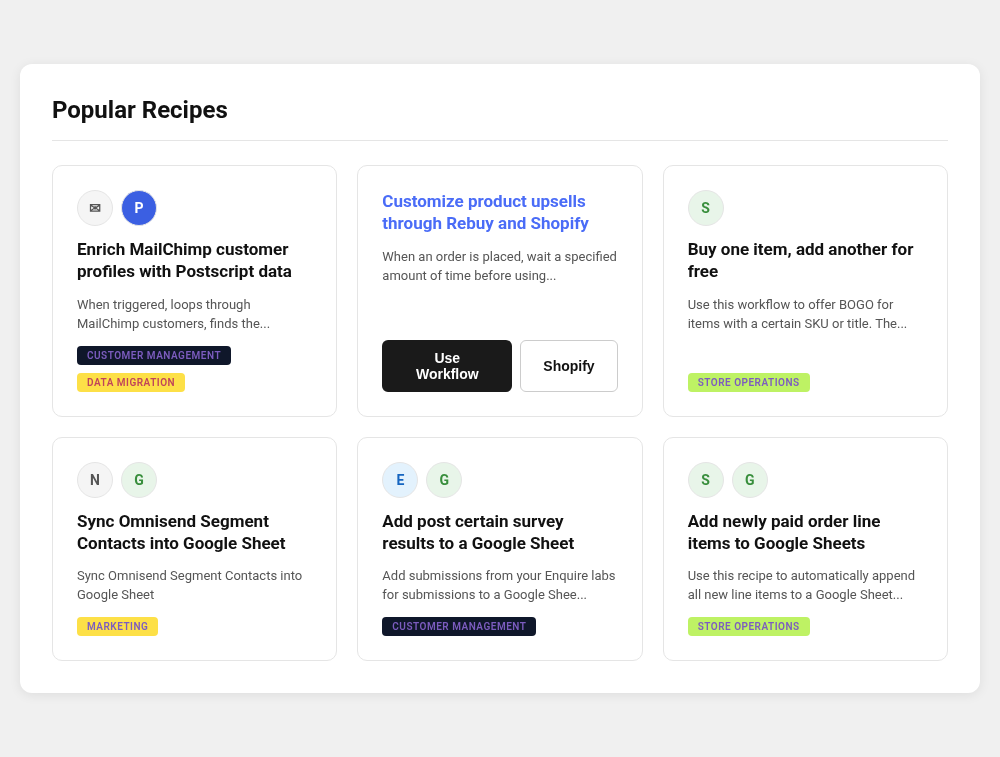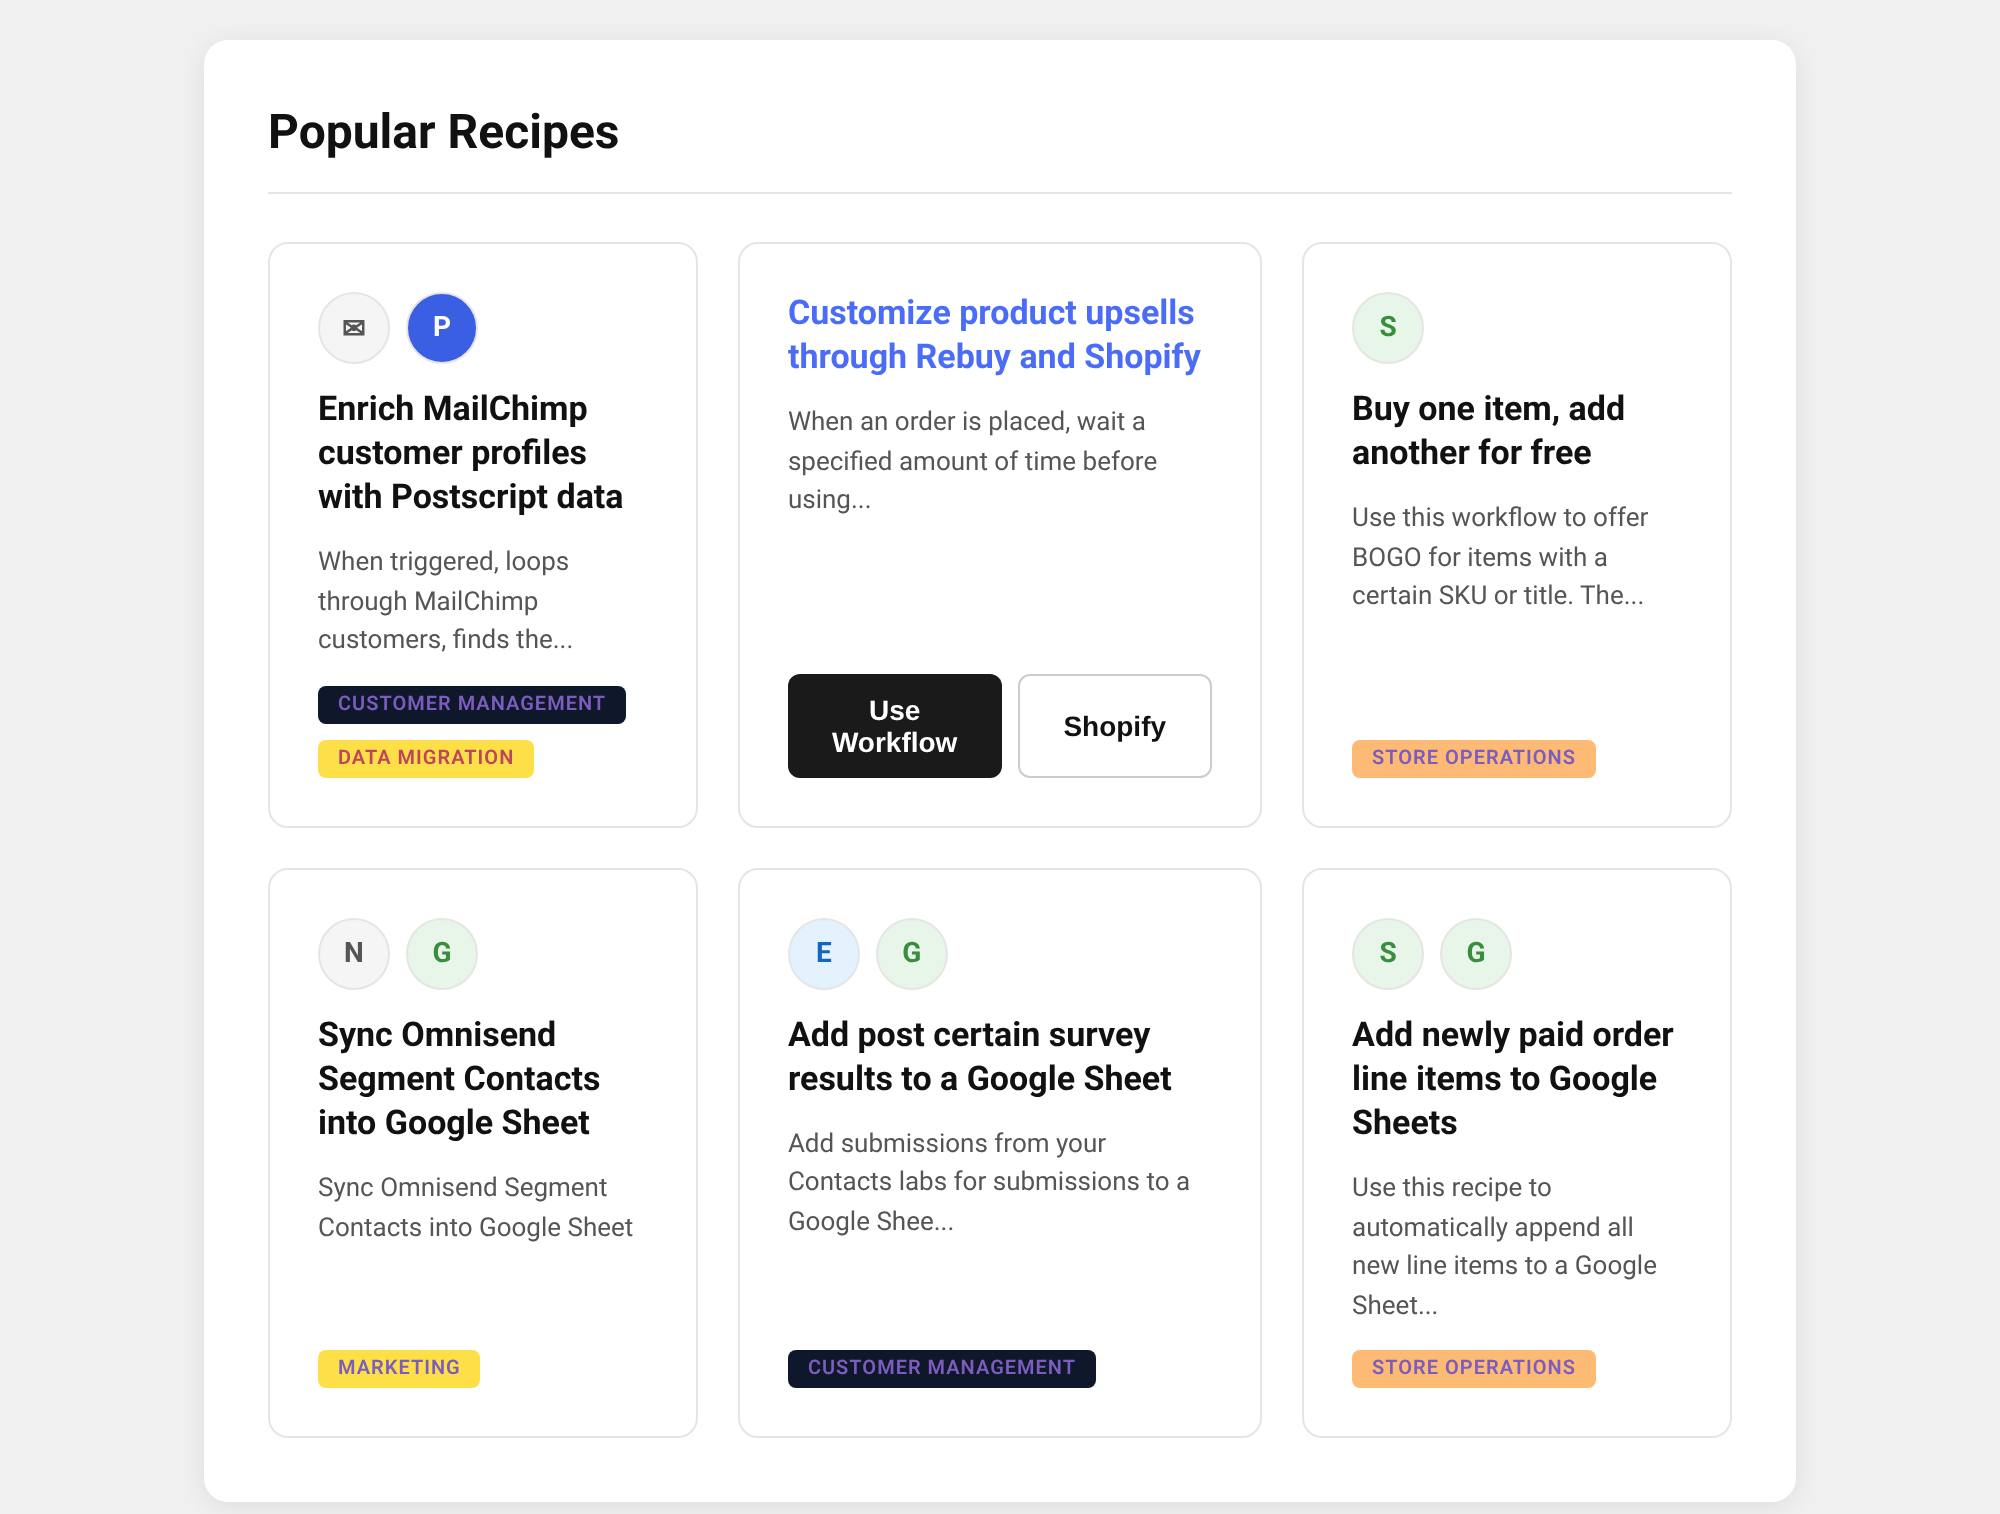--- a/index.html
+++ b/index.html
@@ -9,21 +9,21 @@
       display: flex;
       align-items: center;
       justify-content: center;
       min-height: 100vh;
       padding: 20px;
     }
     .container {
       background: #fff;
       border-radius: 12px;
       padding: 32px;
-      width: 796px;
+      width: 960px;
       box-shadow: 0 2px 12px rgba(0,0,0,0.08);
     }
     .page-title {
       font-size: 24px;
       font-weight: 700;
       color: #111;
       margin-bottom: 16px;
     }
     .divider {
       border: none;
@@ -84,21 +84,21 @@
     }
     .tag {
       font-size: 10px;
       font-weight: 600;
       letter-spacing: 0.5px;
       padding: 4px 10px;
       border-radius: 4px;
     }
     .tag-customer { background: #0f172a; color: #7c5cbf; }
     .tag-migration { background: #fde047; color: #c0445a; }
-    .tag-store { background: #fdba74; color: #7c5cbf; }
+    .tag-store { background: #bef264; color: #7c5cbf; }
     .tag-marketing { background: #fde047; color: #7c5cbf; }
     .card-actions {
       display: flex;
       gap: 8px;
       margin-top: 8px;
     }
     .btn-primary {
       background: #1a1a1a;
       color: #fff;
       border: none;
@@ -166,21 +166,21 @@
         <div class="tags">
           <span class="tag tag-marketing">MARKETING</span>
         </div>
       </div>
       <div class="card">
         <div class="card-icons">
           <div class="icon-circle" style="background: rgb(227, 242, 253); color: rgb(21, 101, 192); font-size: 14px;">E</div>
           <div class="icon-circle" style="background: rgb(232, 245, 233); color: rgb(56, 142, 60); font-size: 14px;">G</div>
         </div>
         <div class="card-title">Add post certain survey results to a Google Sheet</div>
-        <p class="card-desc">Add submissions from your Contacts labs for submissions to a Google Shee...</p>
+        <p class="card-desc">Add submissions from your Enquire labs for submissions to a Google Shee...</p>
         <div class="tags">
           <span class="tag tag-customer">CUSTOMER MANAGEMENT</span>
         </div>
       </div>
       <div class="card">
         <div class="card-icons">
           <div class="icon-circle" style="background: rgb(232, 245, 233); color: rgb(56, 142, 60); font-size: 14px;">S</div>
           <div class="icon-circle" style="background: rgb(232, 245, 233); color: rgb(56, 142, 60); font-size: 14px;">G</div>
         </div>
         <div class="card-title">Add newly paid order line items to Google Sheets</div>

